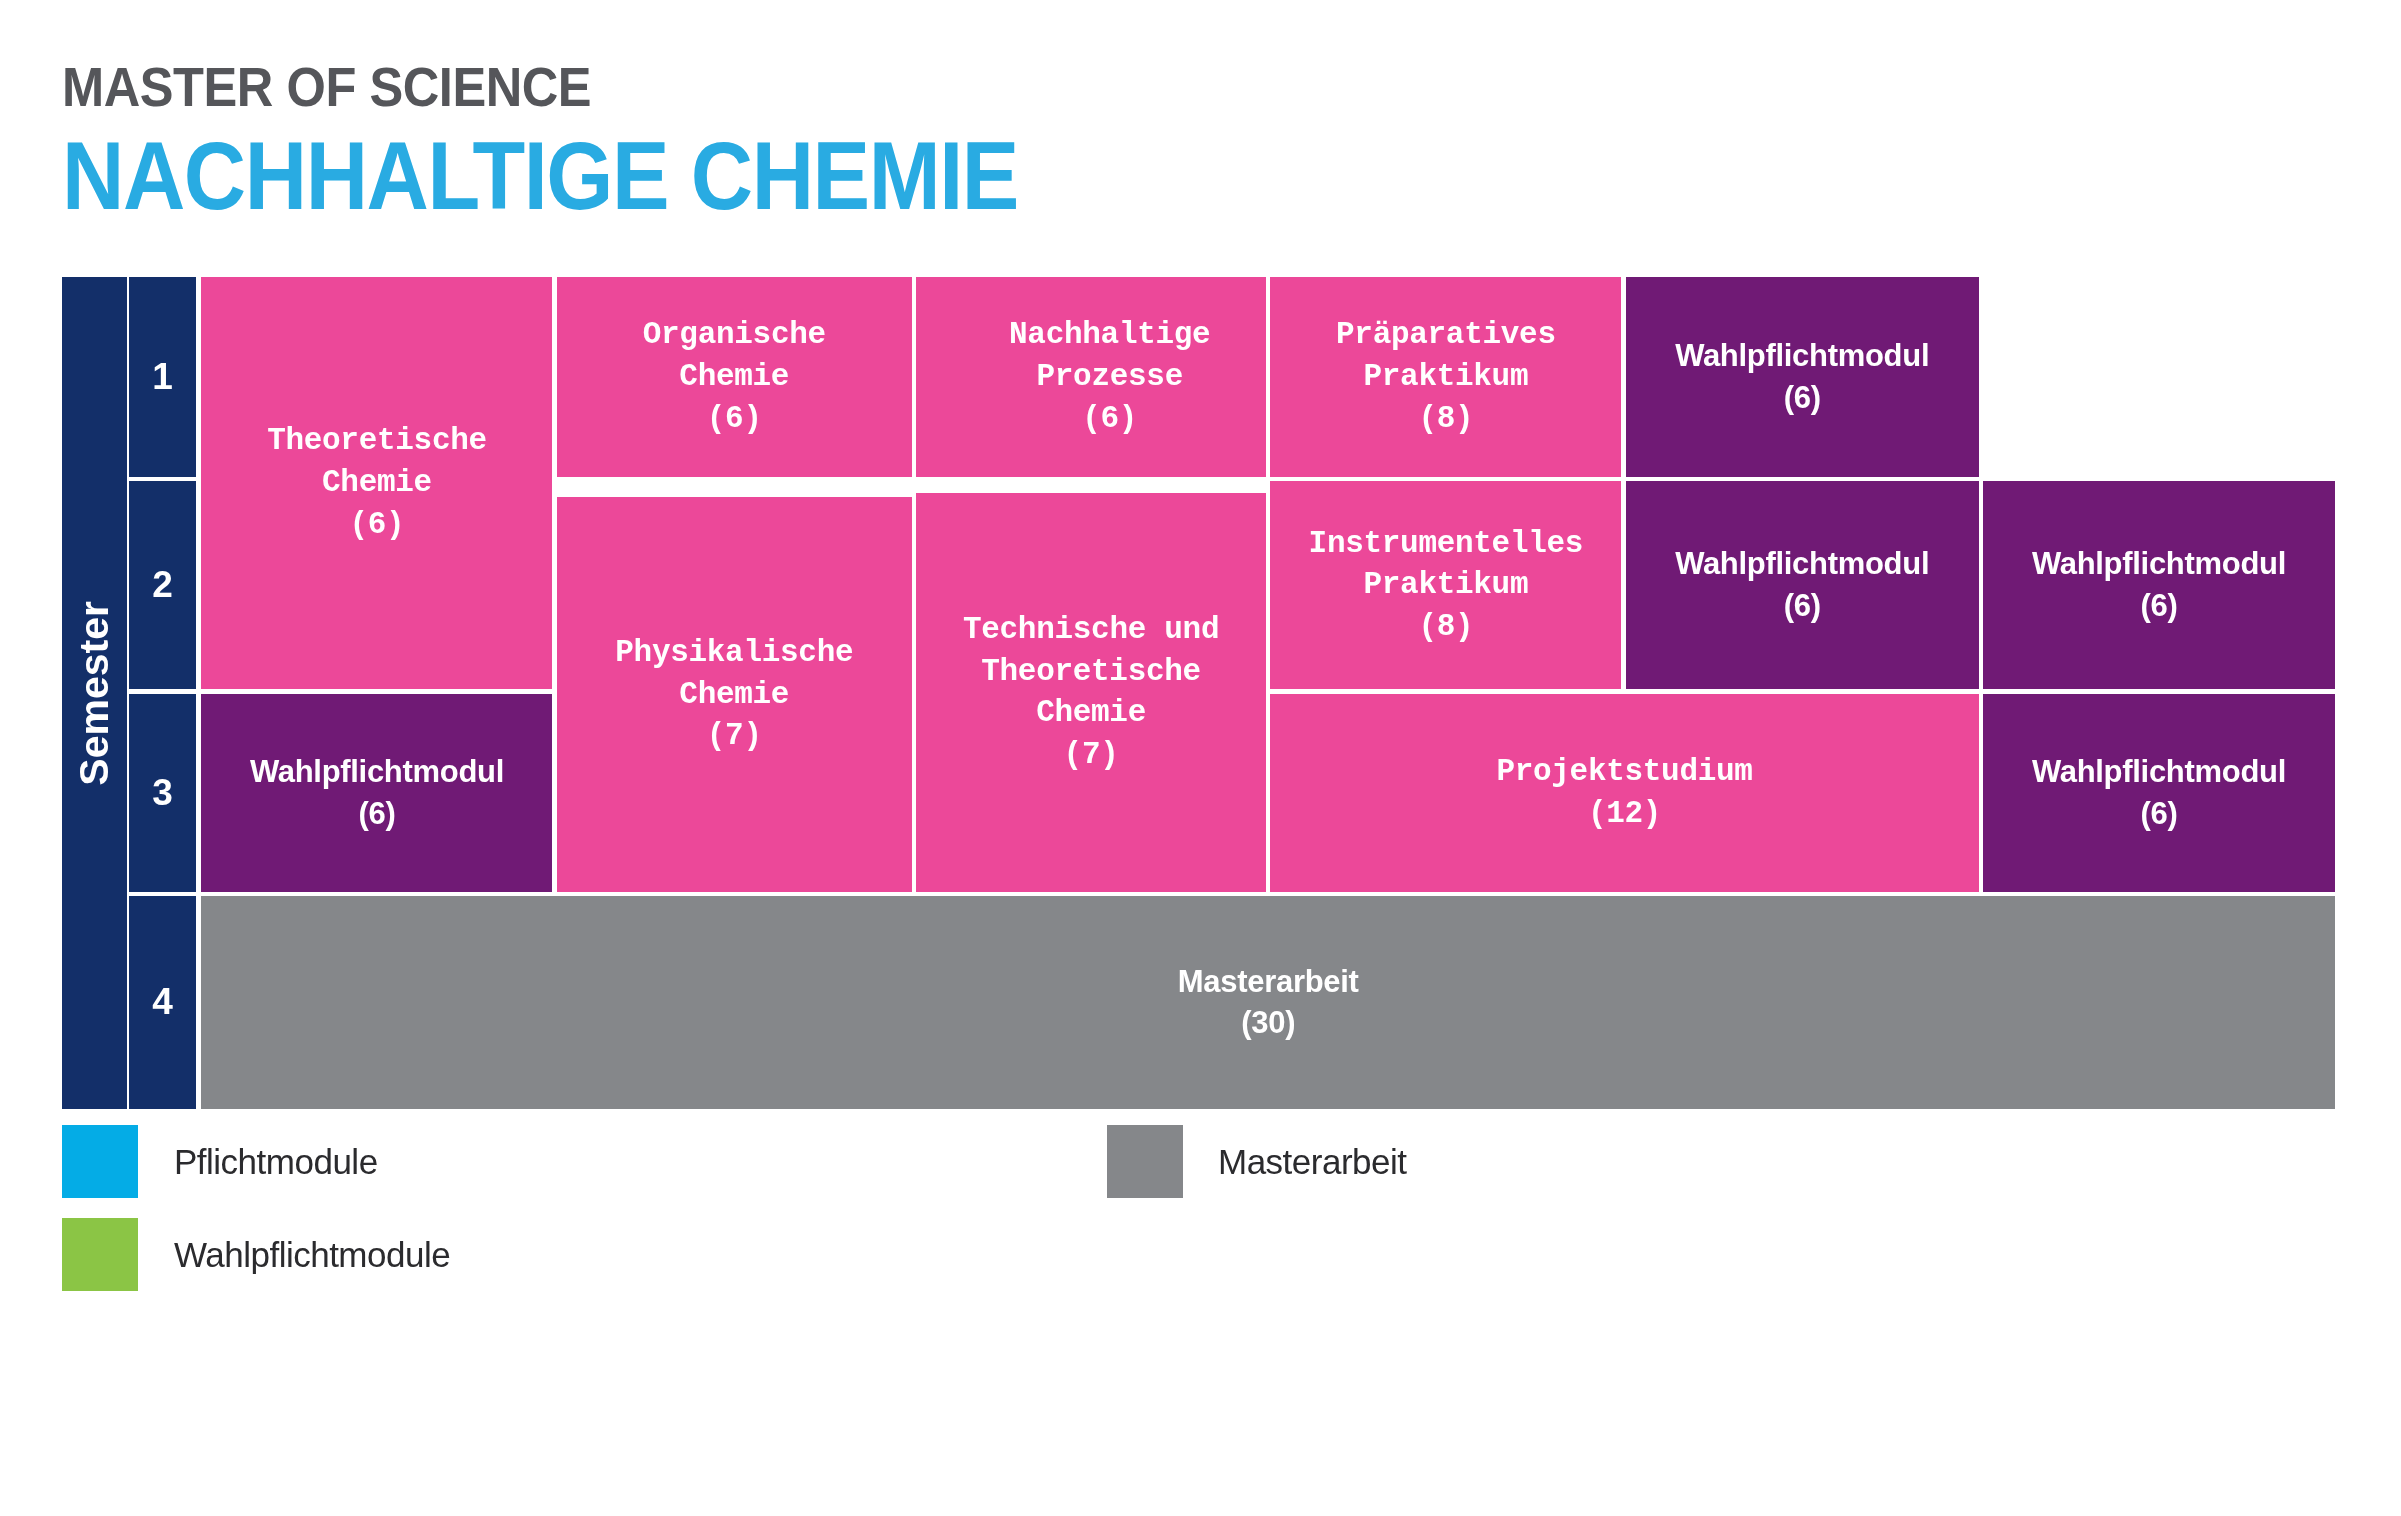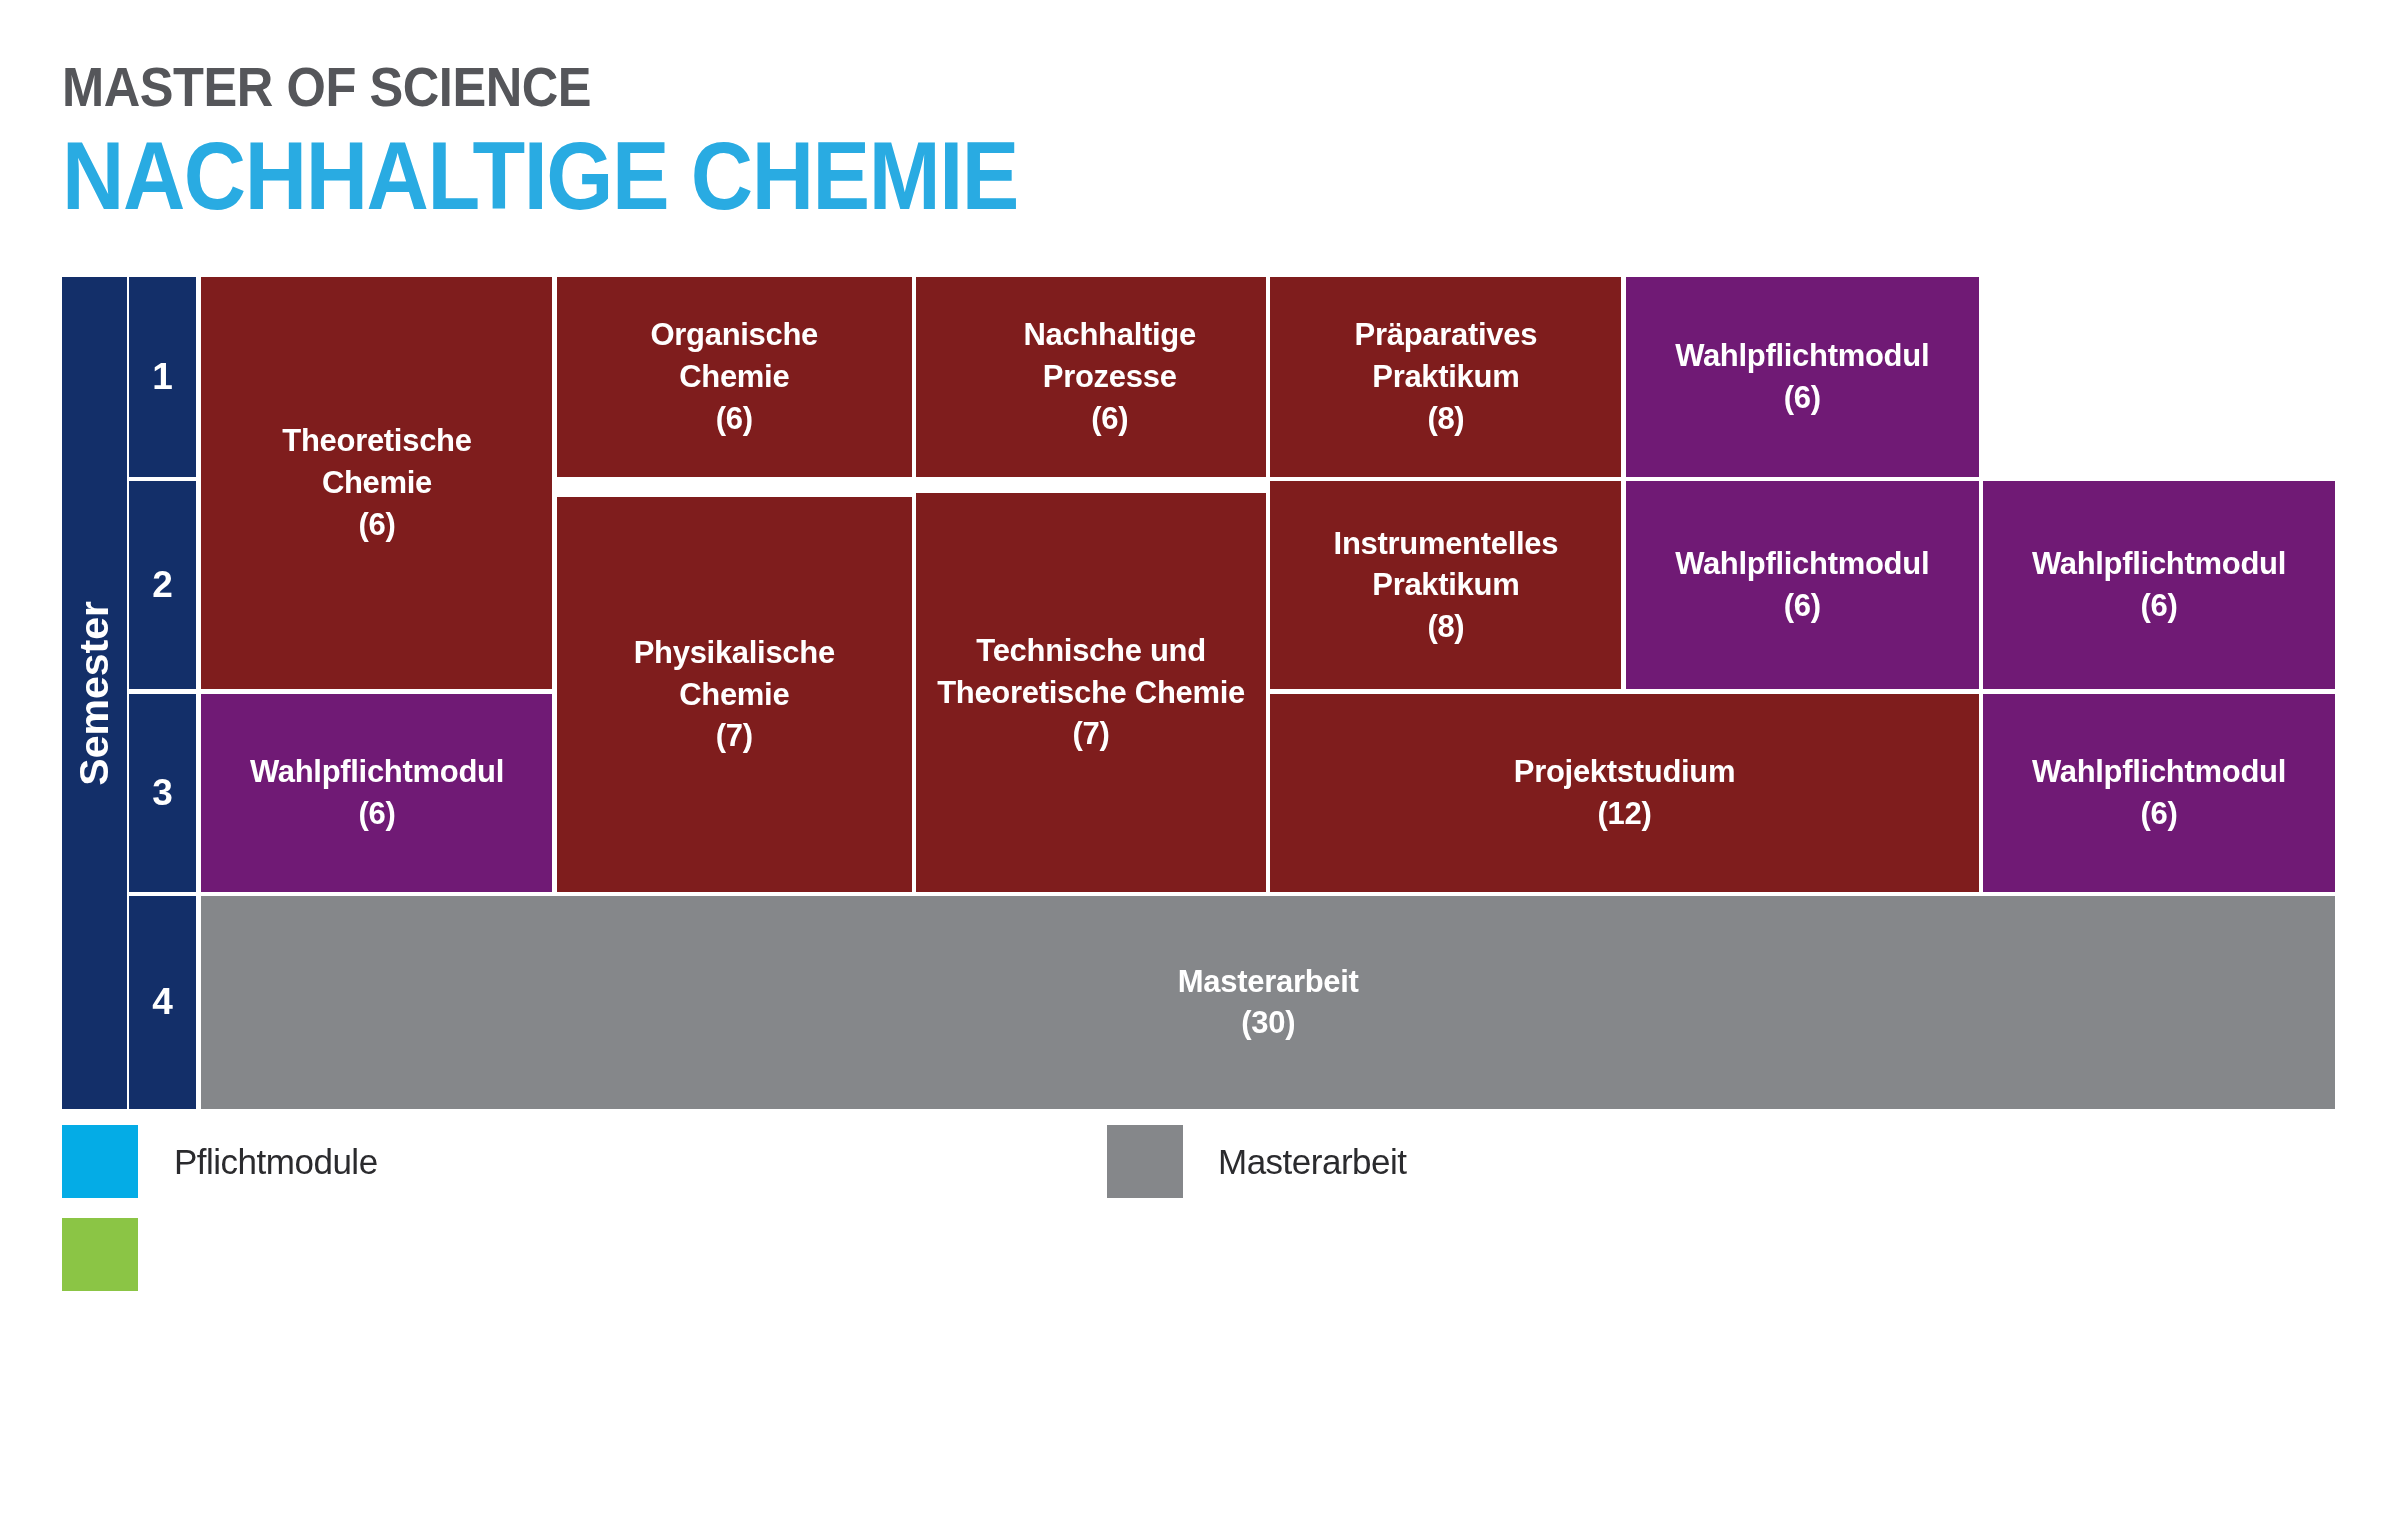--- a/index.html
+++ b/index.html
@@ -95,21 +95,21 @@
     box-sizing: border-box;
   }
   .mod .mod-name,
   .mod .mod-ects {
     font-size: 31px;
     font-weight: 700;
     line-height: 1.35;
     letter-spacing: -0.3px;
     white-space: pre-line;
   }
-  .blue  { background: #7f1d1d; }
+  .blue  { background: #ec4899; font-family: Liberation Mono, monospace; }
   .green { background: #701a75; }
   .gray  { background: #85878A; }
 
   .pos-anorganische   { grid-column: 5;       grid-row: 1 / 4; }
   .pos-organische     { grid-column: 7;       grid-row: 1; }
   .pos-nachhaltige    { grid-column: 9;       grid-row: 1; padding-left: 48px; }
   .pos-praeparatives  { grid-column: 11;      grid-row: 1; }
   .pos-wpm-s1         { grid-column: 13;      grid-row: 1; }
   .pos-physikalische  { grid-column: 7;       grid-row: 3 / 6; margin-top: 16px; }
   .pos-technische     { grid-column: 9;       grid-row: 3 / 6; margin-top: 12px; }
@@ -252,19 +252,20 @@
       <div class="mod-name">Masterarbeit</div>
       <div class="mod-ects">(30)</div>
     </div>
 
   </div>
 
   <div class="legend-swatch" id="sw-pflicht"></div>
   <div class="legend-label" id="lb-pflicht">Pflichtmodule</div>
 
   <div class="legend-swatch" id="sw-wahl"></div>
+  <div class="legend-label" id="lb-wahl">Wahlpflichtmodule</div>
 
   <div class="legend-swatch" id="sw-master"></div>
   <div class="legend-label" id="lb-master">Masterarbeit</div>
 
 
 </div>
 
 
 </body></html>

